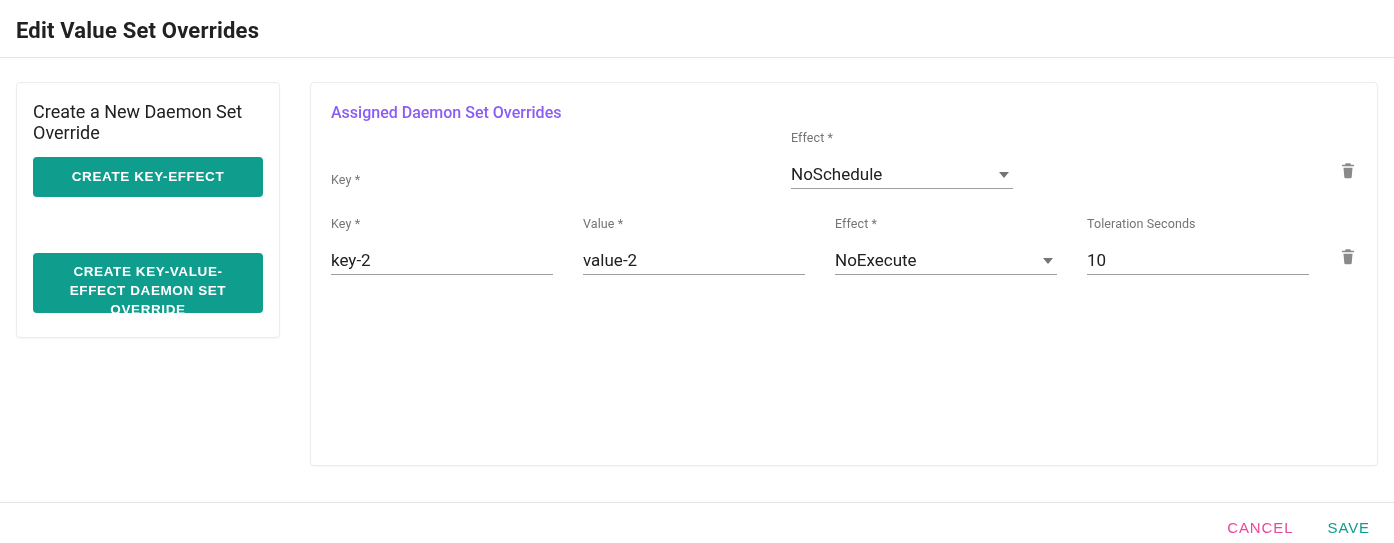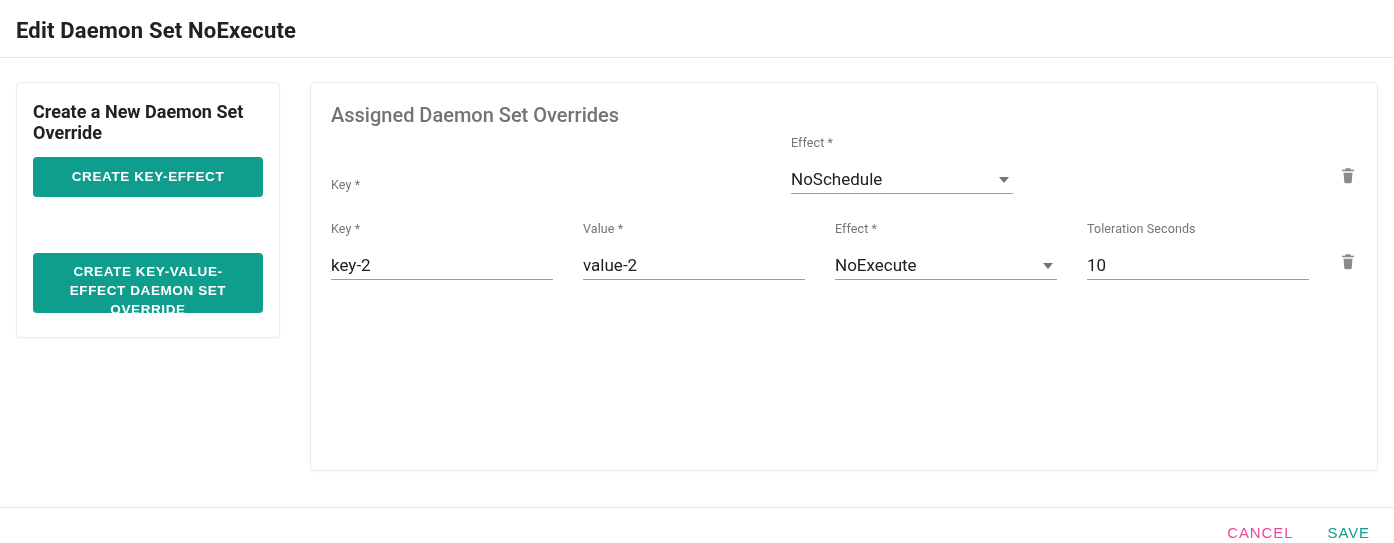--- a/index.html
+++ b/index.html
@@ -3,27 +3,27 @@
 <meta charset="utf-8">
 <style>
   * { box-sizing: border-box; }
   html, body { margin:0; padding:0; font-family: -apple-system, BlinkMacSystemFont, "Segoe UI", Roboto, Helvetica, Arial, sans-serif; color:#212121; background:#fff; }
   .page { width:1394px; }
   .header { padding:18px 16px 14px 16px; border-bottom:1px solid #e5e5e5; }
   .header h1 { margin:0; font-size:22px; font-weight:700; letter-spacing:0.2px; color:#212121; }
   .content { display:flex; gap:30px; padding:24px 16px 8px 16px; align-items:flex-start; }
   .card { background:#fff; border:1px solid #ececec; border-radius:4px; box-shadow:0 1px 2px rgba(0,0,0,0.04); }
   .left-card { width:425px; padding:18px 16px 24px 16px; }
-  .left-title { font-size:18px; font-weight:700; color:#212121; margin:0 0 14px 0; }
+  .left-title { font-size:18px; font-weight:400; color:#212121; margin:0 0 14px 0; }
   .btn { display:block; width:auto; background:#0f9d8e; color:#fff; border:none; border-radius:4px; font-weight:600; font-size:13.5px; letter-spacing:0.6px; cursor:pointer; text-align:center; padding:0 18px; }
   .btn + .btn { margin-top:28px; }
   .btn-1 { height:40px; line-height:40px; padding:0 18px; display:inline-block; }
   .btn-2 { width:100%; height:60px; line-height:1.4; padding:10px 18px; font-weight:600; }
   .right-card { flex:1; padding:20px 20px 190px 20px; min-height:380px; }
-  .right-title { font-size:20px; font-weight:500; color:#737373; margin:0 0 8px 0; }
+  .right-title { font-size:16px; font-weight:500; color:#8b5cf6; margin:0 0 8px 0; }
   .row { display:flex; align-items:flex-end; gap:30px; margin-top:6px; }
   .field { display:flex; flex-direction:column;gap:12px; }
   .field-label { font-size:12.5px; color:#757575; margin-bottom:2px; letter-spacing:0.1px; }
   .field-input { border:none; border-bottom:1px solid #9e9e9e; background:transparent; font-size:17px; color:#212121; height:30px; padding:0; outline:none; font-family:inherit; }
   .field-input::placeholder { color:#212121; }
   .select-wrap { position:relative; }
   .select-wrap .caret { position:absolute; right:4px; bottom:7px; pointer-events:none; }
   .caret svg { width:10px; height:6px; fill:#757575; }
   .trash-btn { background:none; border:none; cursor:pointer; padding:0; margin-left:auto; margin-bottom:6px; }
   .trash-btn svg { width:18px; height:20px; fill:#8a8a8a; }
@@ -36,21 +36,21 @@
   .footer { border-top:1px solid #e5e5e5; margin-top:28px; padding:16px 24px; display:flex; justify-content:flex-end; gap:34px; align-items:center; }
   .link-btn { background:none; border:none; font-size:15px; font-weight:500; letter-spacing:0.9px; cursor:pointer; padding:0; }
   .cancel { color:#ec4899; }
   .save { color:#0f9d8e; }
 </style>
 </head>
 <body>
 
 <div class="page">
   <div class="header">
-    <h1>Edit Daemon Set NoExecute</h1>
+    <h1>Edit Value Set Overrides</h1>
   </div>
 
   <div class="content">
     <div class="card left-card">
       <h2 class="left-title">Create a New Daemon Set Override</h2>
       <button class="btn btn-1">CREATE KEY-EFFECT DAEMON SET OVERRIDE</button>
       <button class="btn btn-2">CREATE KEY-VALUE-EFFECT DAEMON SET OVERRIDE</button>
     </div>
 
     <div class="card right-card">

